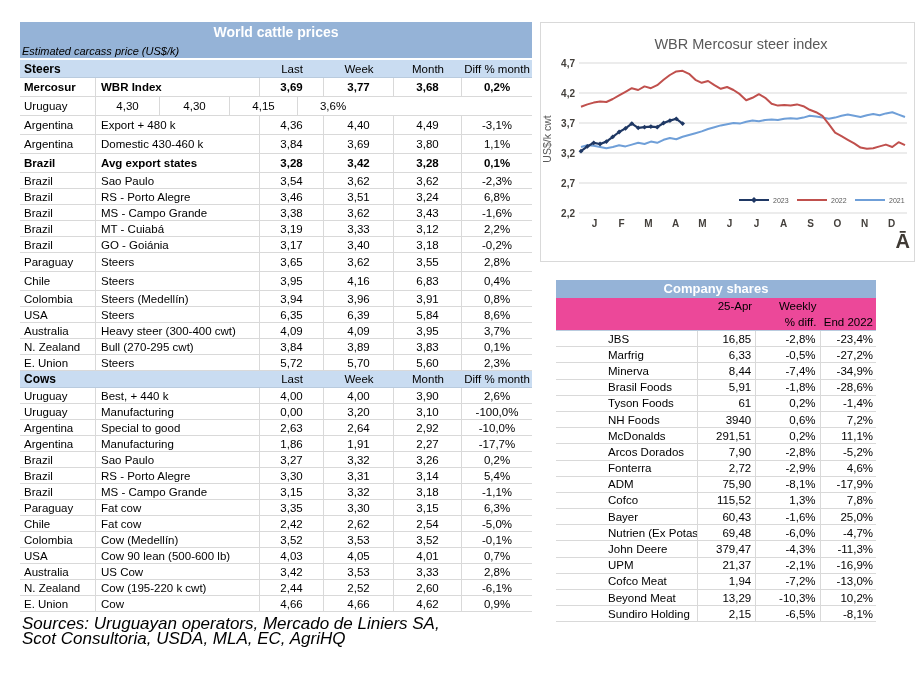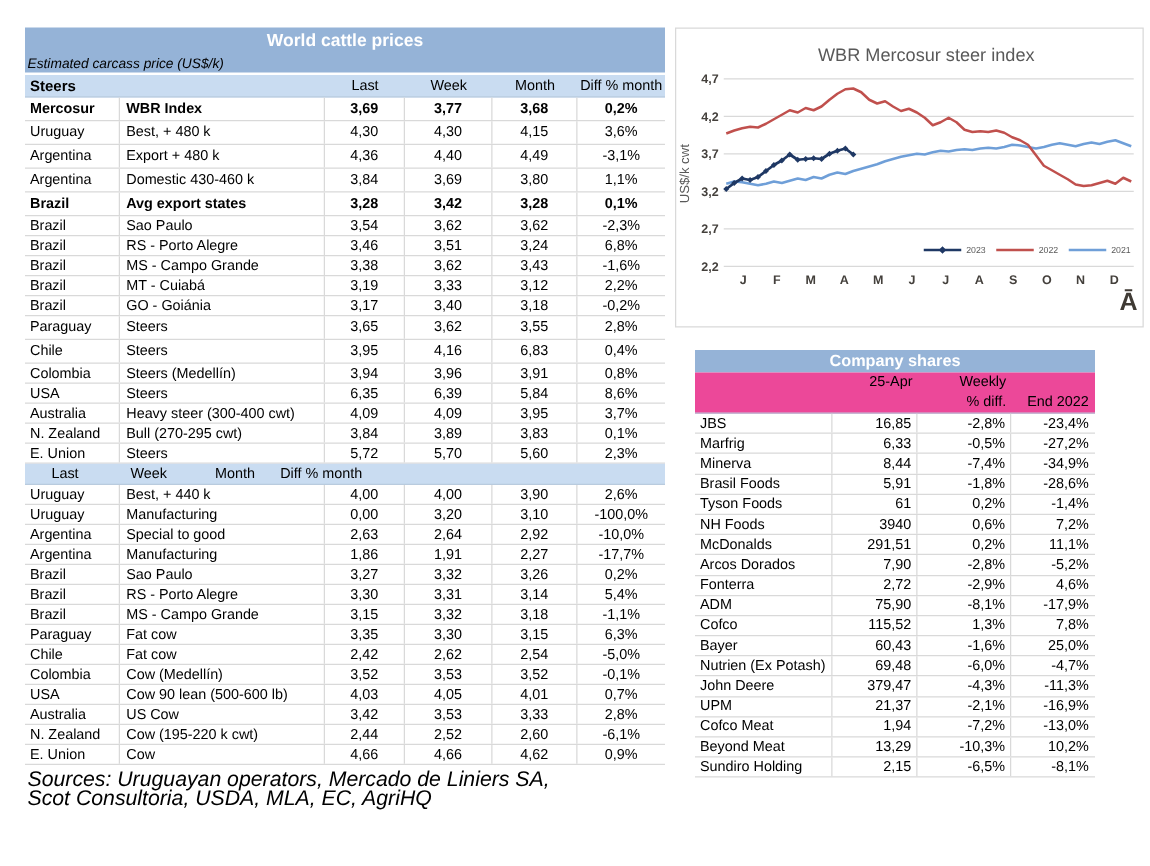--- a/index.html
+++ b/index.html
@@ -35,21 +35,21 @@
         border:1px solid #D9D9D9;background:#fff;box-sizing:border-box;}
 
   
   .company{position:absolute;left:556px;top:280px;width:320px;}
   .company-titlebar{height:18px;background:#95B3D7;color:#fff;font-weight:bold;font-size:13px;
         line-height:18px;text-align:center;}
   .company-head{background:#ec4899;border-bottom:1px solid #B9CBDE;}
   .company-head .trow{border-bottom:none;}
   .co-cell{box-sizing:border-box;height:100%;display:flex;align-items:center;font-size:11.5px;
         overflow:hidden;white-space:nowrap;}
-  .co-name{width:110px;padding-left:4px;border-right:1px solid #D9D9D9;}
+  .co-name{width:110px;padding-left:4px;border-right:1px solid #D9D9D9;margin-left:48px;}
   .co-price{width:68px;justify-content:flex-end;padding-right:4px;border-right:1px solid #D9D9D9;}
   .co-week{width:75px;justify-content:flex-end;padding-right:4px;border-right:1px solid #D9D9D9;}
   .co-end{width:65px;justify-content:flex-end;padding-right:3px;}
   .company-head .co-cell{border-right:none;}
   .co-rows .trow{height:16.2px;}
   .co-rows .trow:last-child{border-bottom:1px solid #D9D9D9;}
 </style>
 </head>
 <body>
 
@@ -70,21 +70,20 @@
         <div class="trow h19 row-bold">
           <div class="cell c-country">Mercosur</div>
           <div class="cell c-desc">WBR Index</div>
           <div class="cell c-n1">3,69</div>
           <div class="cell c-n2">3,77</div>
           <div class="cell c-n3">3,68</div>
           <div class="cell c-n4 last-col">0,2%</div>
         </div>
         <div class="trow h19">
           <div class="cell c-country">Uruguay</div>
-          <div class="cell c-desc">Best, + 480 k</div>
           <div class="cell c-n1">4,30</div>
           <div class="cell c-n2">4,30</div>
           <div class="cell c-n3">4,15</div>
           <div class="cell c-n4 last-col">3,6%</div>
         </div>
         <div class="trow h19">
           <div class="cell c-country">Argentina</div>
           <div class="cell c-desc">Export + 480 k</div>
           <div class="cell c-n1">4,36</div>
           <div class="cell c-n2">4,40</div>
@@ -199,20 +198,21 @@
           <div class="cell c-country">E. Union</div>
           <div class="cell c-desc">Steers</div>
           <div class="cell c-n1">5,72</div>
           <div class="cell c-n2">5,70</div>
           <div class="cell c-n3">5,60</div>
           <div class="cell c-n4 last-col">2,3%</div>
         </div>
       </div>
     <div id="cows-table">
         <div class="trow hdr h17">
+          <div class="cell section-label">Cows</div>
           <div class="cell c-n1">Last</div>
           <div class="cell c-n2">Week</div>
           <div class="cell c-n3">Month</div>
           <div class="cell c-n4 last-col">Diff % month</div>
         </div>
         <div class="trow h16">
           <div class="cell c-country">Uruguay</div>
           <div class="cell c-desc">Best, + 440 k</div>
           <div class="cell c-n1">4,00</div>
           <div class="cell c-n2">4,00</div>

